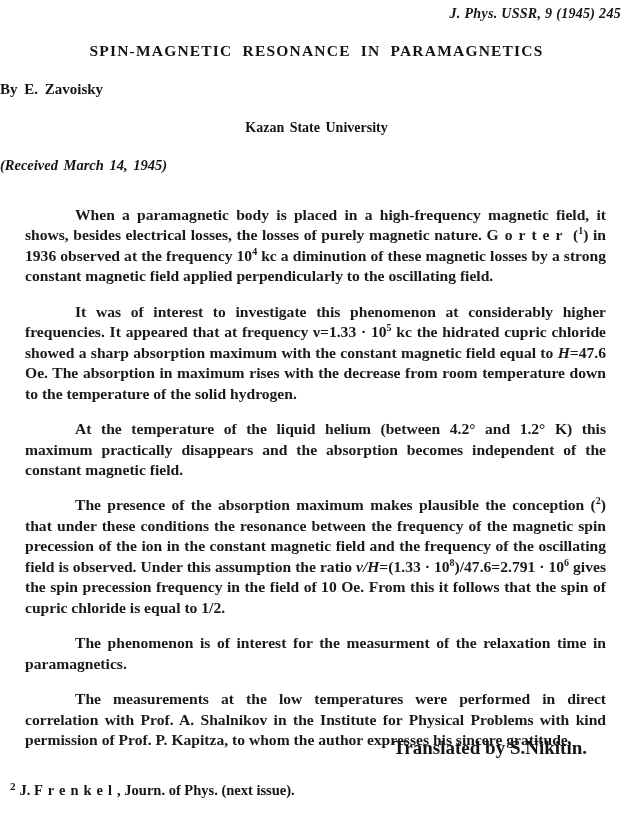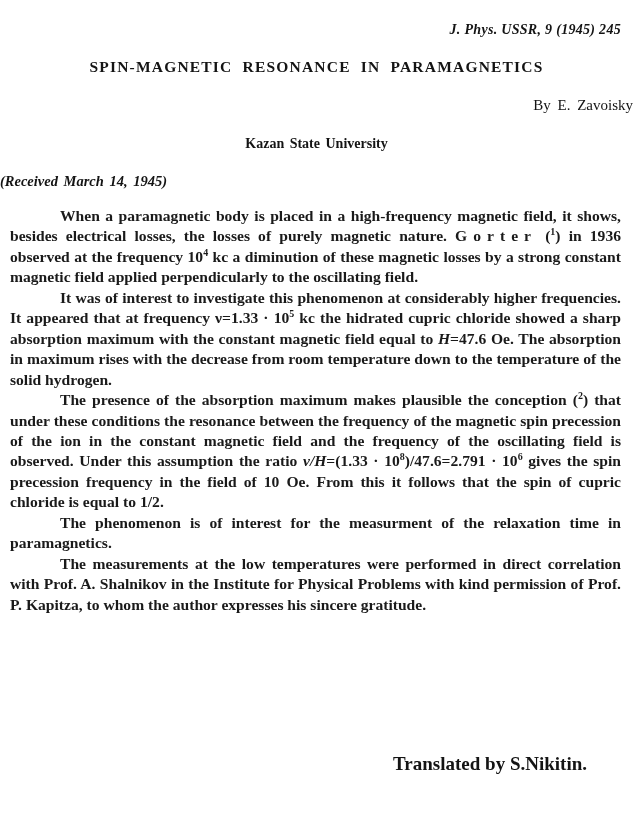--- a/index.html
+++ b/index.html
@@ -1,52 +1,52 @@
 <!DOCTYPE html>
 <html><head>
 <meta charset="utf-8">
 <style>
   html, body { margin: 0; padding: 0; background: #ffffff; }
   body {
     width: 633px; height: 839px; overflow: hidden; position: relative;
     font-family: "DejaVu Serif", "Liberation Serif", serif;
     color: #141414;
   }
-  .page { position: absolute; left: 0; top: 16px; width: 633px; height: 699px; }
+  .page { position: absolute; left: 0; top: 0; width: 633px; height: 699px; }
   .running-head {
     position: absolute; right: 12px; top: 6px;
     font-style: italic; font-size: 14px; font-weight: bold;
     font-family: "Liberation Serif", serif; letter-spacing: 0.3px;
   }
   .title {
     position: absolute; left: 0; right: 0; top: 42px; text-align: center;
     font-family: "Liberation Serif", serif; font-weight: bold;
     font-size: 15.5px; letter-spacing: 1.2px; word-spacing: 5px;
   }
   .author {
-    position: absolute; left: 0; right: 0; top: 81px; text-align: right;
-    font-family: "Liberation Serif", serif; font-weight: normal; font-size: 15px;
+    position: absolute; left: 0; right: 0; top: 81px; text-align: left;
+    font-family: "Liberation Serif", serif; font-weight: bold; font-size: 15px;
     word-spacing: 3px;
   }
   .affiliation {
     position: absolute; left: 0; right: 0; top: 120px; text-align: center;
     font-family: "Liberation Serif", serif; font-weight: bold; font-size: 14px;
     word-spacing: 2px;
   }
   .received {
     position: absolute; left: 0; right: 0; top: 157px; 
     font-family: "Liberation Serif", serif; font-style: italic; font-weight: bold; font-size: 14.5px;
     word-spacing: 2px;
   }
   .body {
     position: absolute; left: 10px; top: 190px; width: 611px;
     font-family: "Liberation Serif", serif; font-size: 15.6px; line-height: 20.45px;
     text-align: justify; font-weight: bold; color: #1a1a1a;
   }
-  .body p { margin: 0; text-indent: 50px; text-align: justify; }
+  .body p { margin: 15px; text-indent: 50px; text-align: justify; }
   .spaced { letter-spacing: 6px; }
   sup { font-size: 10px; line-height: 0; vertical-align: 6px; }
   .translated {
     position: absolute; right: 46px; top: 737px;
     font-family: "Liberation Serif", serif; font-weight: bold; font-size: 19px;
   }
   .footnotes {
     position: absolute; left: 10px; top: 776px; width: 600px;
     font-family: "Liberation Serif", serif; font-weight: bold; font-size: 14.5px; line-height: 21px;
   }
@@ -63,26 +63,28 @@
   <div class="title">SPIN-MAGNETIC RESONANCE IN PARAMAGNETICS</div>
   <div class="author">By E. Zavoisky</div>
   <div class="affiliation">Kazan State University</div>
   <div class="received">(Received March 14, 1945)</div>
 
   <div class="body">
     <p><span>When a paramagnetic body is placed in a high-frequency magnetic field, it shows, besides electrical losses, the losses of purely magnetic nature. </span><span class="spaced">Gorter</span> (<sup>1</sup>)<span> in 1936 observed at the frequency 10</span><sup>4</sup><span> kc a diminution of these magnetic losses by a strong constant magnetic field applied perpendicularly to the oscillating field.</span></p>
 
     <p><span>It was of interest to investigate this phenomenon at considerably higher frequencies. It appeared that at frequency ν=1.33 · 10</span><sup>5</sup><span> kc the hidrated cupric chloride showed a sharp absorption maximum with the constant magnetic field equal to </span><i>H</i><span>=47.6 Oe. The absorption in maximum rises with the decrease from room temperature down to the temperature of the solid hydrogen.</span></p>
 
+    <p>At the temperature of the liquid helium (between 4.2° and 1.2° K) this maximum practically disappears and the absorption becomes independent of the constant magnetic field.</p>
 
     <p><span>The presence of the absorption maximum makes plausible the conception (</span><sup>2</sup><span>) that under these conditions the resonance between the frequency of the magnetic spin precession of the ion in the constant magnetic field and the frequency of the oscillating field is observed. Under this assumption the ratio </span><i>ν/H</i><span>=(1.33 · 10</span><sup>8</sup><span>)/47.6=2.791 · 10</span><sup>6</sup><span> gives the spin precession frequency in the field of 10 Oe. From this it follows that the spin of cupric chloride is equal to 1/2.</span></p>
 
     <p>The phenomenon is of interest for the measurment of the relaxation time in paramagnetics.</p>
 
     <p>The measurements at the low temperatures were performed in direct correlation with Prof. A. Shalnikov in the Institute for Physical Problems with kind permission of Prof. P. Kapitza, to whom the author expresses his sincere gratitude.</p>
   </div>
 
   <div class="translated">Translated by S.Nikitin.</div>
 
   <div class="footnotes">
+    <div class="footnote"><span class="num">2</span><span>J. </span><span class="name">Frenkel</span><span>, Journ. of Phys. (next issue).</span></div>
   </div>
 
 </div>
 
 </body></html>

